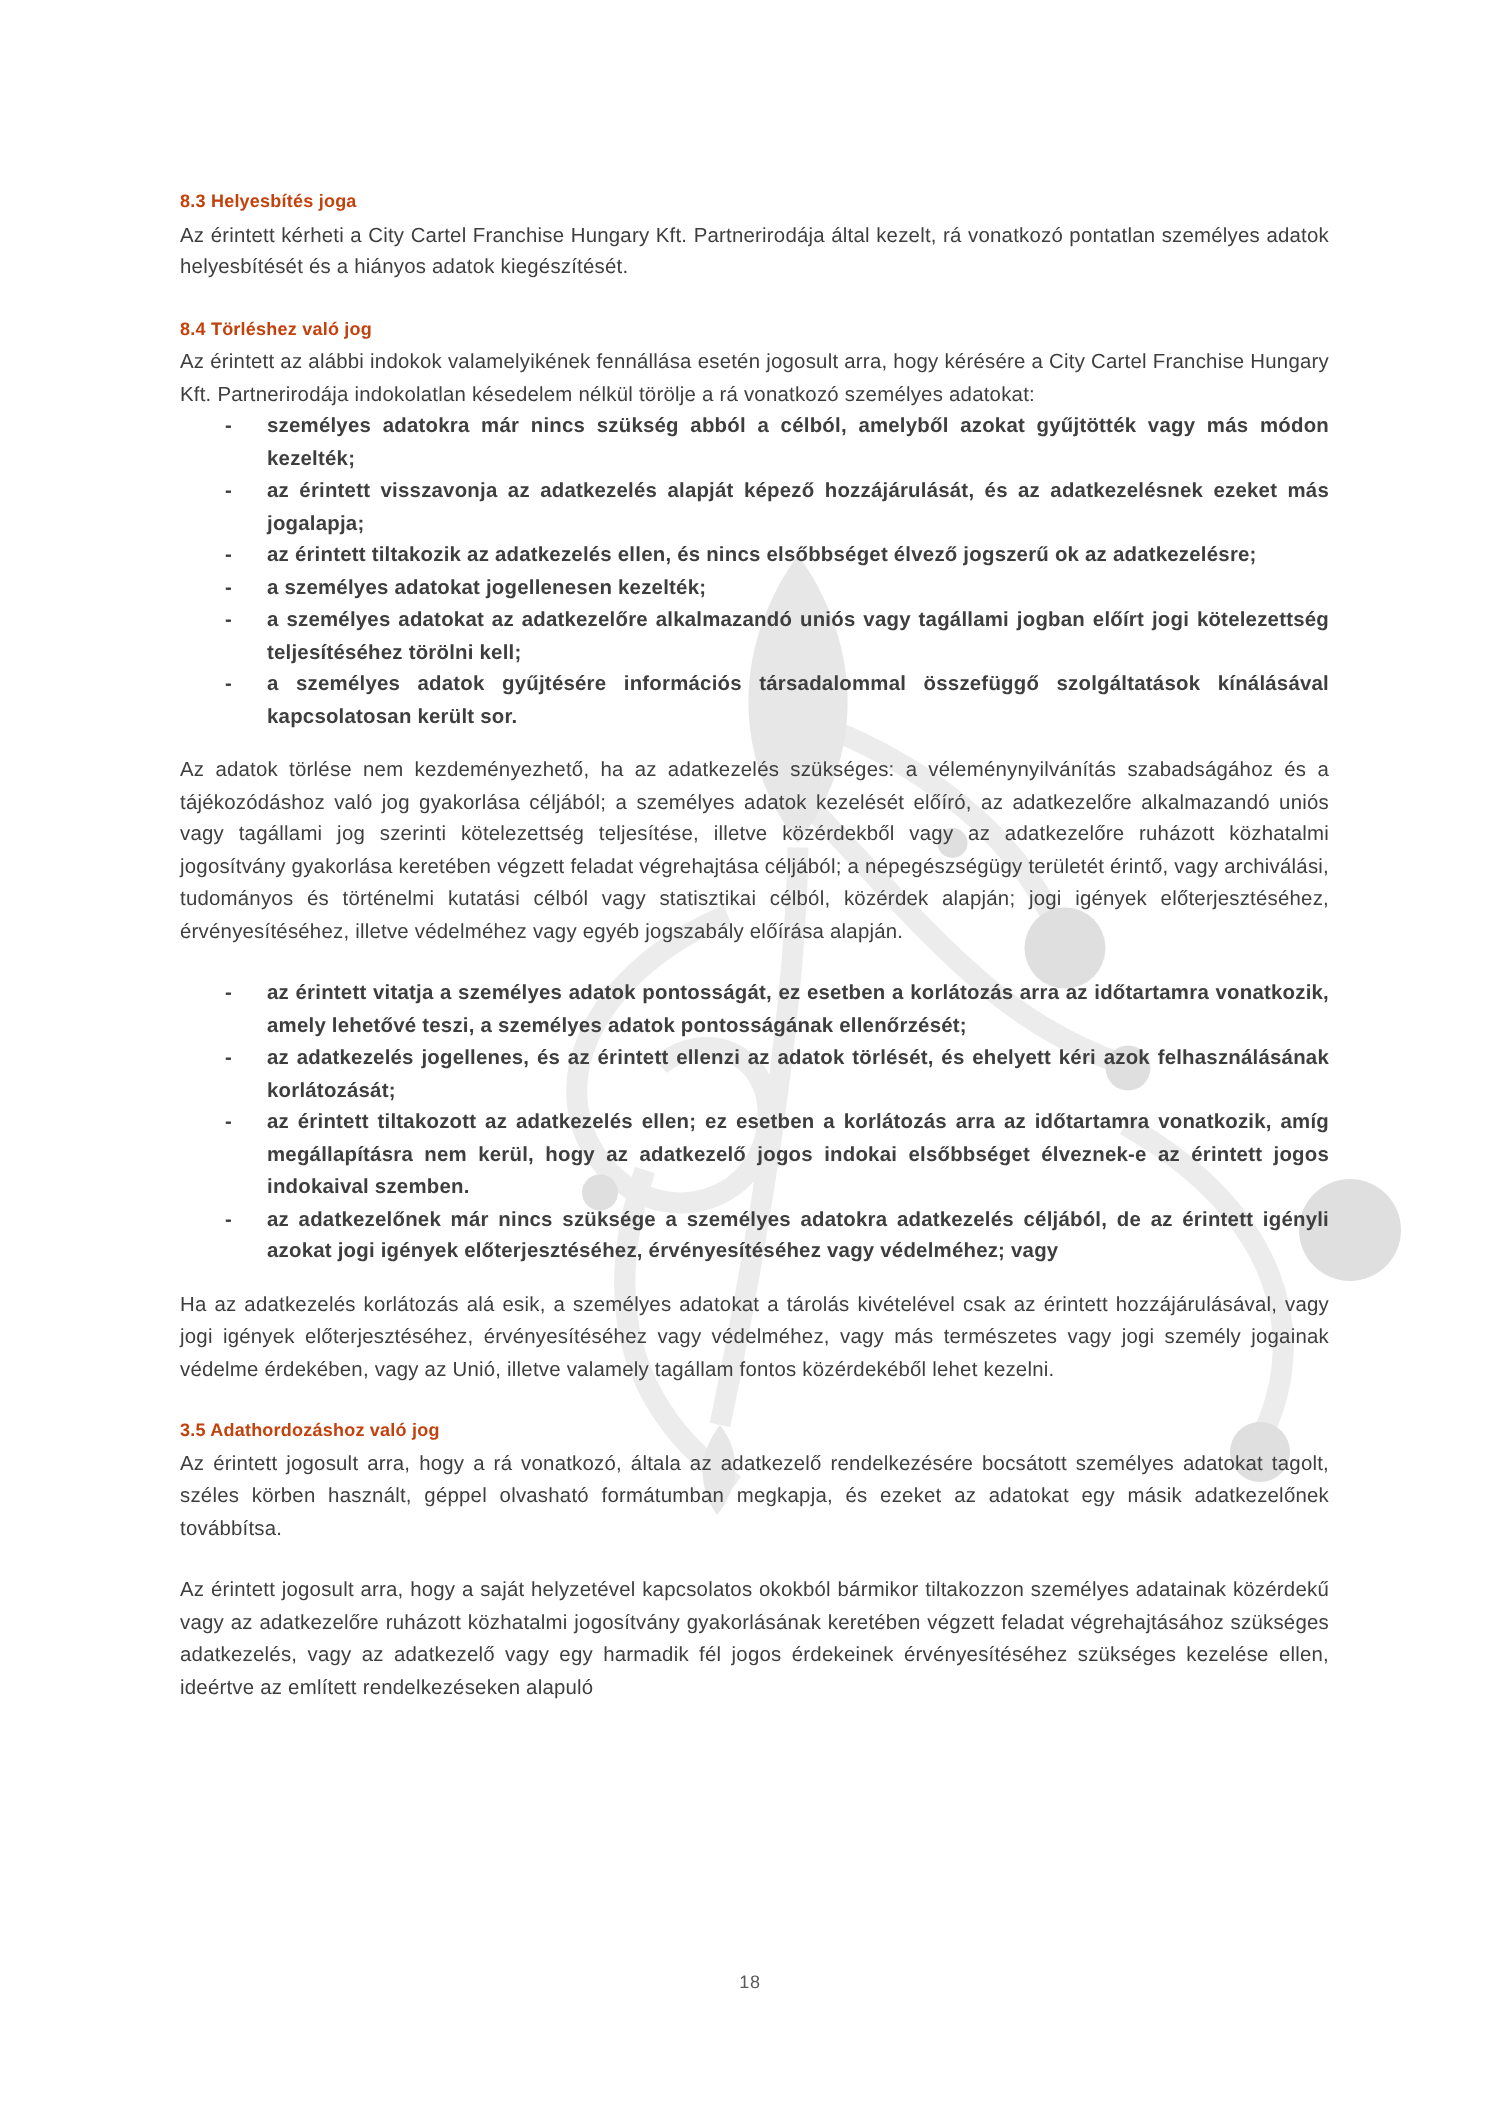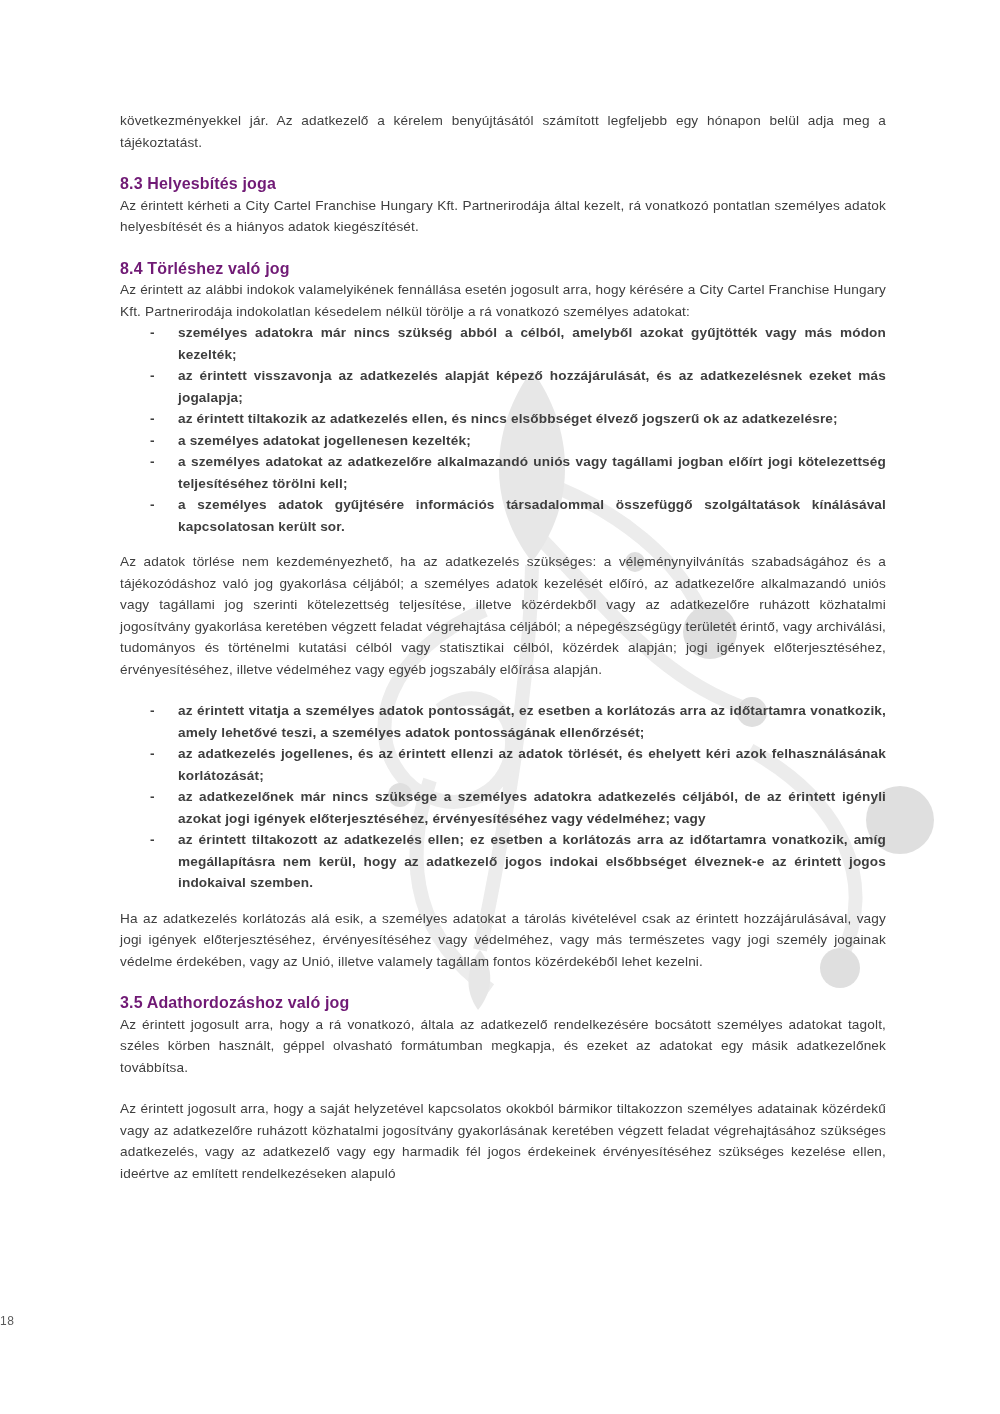--- a/index.html
+++ b/index.html
@@ -34,24 +34,24 @@
   p.block{
     margin:0 0 20px 0;
     text-align:justify;
   }
   p.tight{
     margin:0;
     text-align:justify;
   }
   h3.sec{
     margin:14px 0 0 0;
-    font-size:16px;
+    font-size:12px;
     line-height:21.5px;
     font-weight:700;
-    color:#701a75;
+    color:#c2410c;
   }
   ul.dash{
     list-style:none;
     margin:0 0 14px 0;
     padding:0;
   }
   ul.dash li{
     position:relative;
     padding-left:58px;
     text-align:justify;
@@ -61,21 +61,21 @@
     content:"-";
     position:absolute;
     left:30px;
     top:0;
   }
   .page-number{
     position:absolute;
     left:0;
     right:0;
     top:1314px;
-    text-align:left;
+    text-align:center;
     font-size:12px;
     color:#5a5a5a;
     letter-spacing:0.5px;
     z-index:1;
   }
 </style>
 </head>
 <body>
 
 <div class="page">
@@ -105,42 +105,41 @@
       <circle cx="472" cy="362" r="15"></circle>
       <circle cx="355" cy="212" r="10"></circle>
       <circle cx="620" cy="470" r="34"></circle>
       <circle cx="560" cy="618" r="20"></circle>
       <circle cx="120" cy="445" r="12"></circle>
     </g>
   </svg>
 
   <div class="content">
 
-    <p class="block">következményekkel jár. Az adatkezelő a kérelem benyújtásától számított legfeljebb egy hónapon belül adja meg a tájékoztatást.</p>
 
     <h3 class="sec">8.3 Helyesbítés joga</h3>
     <p class="block">Az érintett kérheti a City Cartel Franchise Hungary Kft. Partnerirodája által kezelt, rá vonatkozó pontatlan személyes adatok helyesbítését és a hiányos adatok kiegészítését.</p>
 
     <h3 class="sec">8.4  Törléshez való jog</h3>
     <p class="tight">Az érintett az alábbi indokok valamelyikének fennállása esetén jogosult arra, hogy kérésére a City Cartel Franchise Hungary Kft. Partnerirodája indokolatlan késedelem nélkül törölje a rá vonatkozó személyes adatokat:</p>
     <ul class="dash">
       <li>személyes adatokra  már nincs szükség abból  a célból, amelyből  azokat gyűjtötték  vagy más módon kezelték;</li>
       <li>az érintett visszavonja az adatkezelés alapját képező hozzájárulását, és az adatkezelésnek ezeket más jogalapja;</li>
       <li>az érintett tiltakozik az adatkezelés ellen, és nincs elsőbbséget élvező jogszerű ok az adatkezelésre;</li>
       <li>a személyes adatokat jogellenesen kezelték;</li>
       <li>a személyes adatokat az adatkezelőre alkalmazandó uniós vagy tagállami jogban előírt jogi kötelezettség teljesítéséhez törölni kell;</li>
       <li>a személyes adatok gyűjtésére információs társadalommal összefüggő szolgáltatások kínálásával kapcsolatosan került sor.</li>
     </ul>
     <p class="block">Az adatok törlése nem kezdeményezhető, ha az adatkezelés szükséges: a véleménynyilvánítás szabadságához és a tájékozódáshoz való jog gyakorlása céljából; a személyes adatok kezelését előíró, az adatkezelőre alkalmazandó uniós vagy tagállami jog szerinti kötelezettség teljesítése, illetve közérdekből vagy az adatkezelőre ruházott közhatalmi jogosítvány gyakorlása keretében végzett feladat végrehajtása céljából; a népegészségügy területét érintő, vagy archiválási, tudományos és történelmi kutatási célból vagy statisztikai célból, közérdek alapján;  jogi igények előterjesztéséhez, érvényesítéséhez, illetve védelméhez vagy egyéb jogszabály előírása alapján.</p>
 
     <ul class="dash">
       <li>az érintett vitatja a személyes adatok pontosságát, ez esetben a korlátozás arra az időtartamra vonatkozik, amely lehetővé teszi, a személyes adatok pontosságának ellenőrzését;</li>
       <li>az adatkezelés jogellenes, és az érintett ellenzi az adatok törlését, és ehelyett kéri azok felhasználásának korlátozását;</li>
+      <li>az érintett tiltakozott az adatkezelés ellen; ez esetben a korlátozás arra az időtartamra vonatkozik, amíg megállapításra nem kerül, hogy az adatkezelő jogos indokai elsőbbséget élveznek-e az érintett jogos indokaival szemben.</li>
       <li>az adatkezelőnek már nincs szüksége a személyes adatokra adatkezelés céljából, de az érintett igényli azokat jogi igények előterjesztéséhez, érvényesítéséhez vagy védelméhez; vagy</li>
-      <li>az érintett tiltakozott az adatkezelés ellen; ez esetben a korlátozás arra az időtartamra vonatkozik, amíg megállapításra nem kerül, hogy az adatkezelő jogos indokai elsőbbséget élveznek-e az érintett jogos indokaival szemben.</li>
     </ul>
     <p class="block">Ha az adatkezelés korlátozás alá esik, a személyes adatokat a tárolás kivételével csak az érintett hozzájárulásával, vagy jogi igények előterjesztéséhez, érvényesítéséhez vagy védelméhez, vagy más természetes vagy jogi személy jogainak védelme érdekében, vagy az Unió, illetve valamely tagállam fontos közérdekéből lehet kezelni.</p>
 
     <h3 class="sec">3.5 Adathordozáshoz való jog</h3>
     <p class="block">Az érintett jogosult arra, hogy a rá vonatkozó, általa az adatkezelő rendelkezésére bocsátott személyes adatokat tagolt, széles körben használt, géppel olvasható formátumban megkapja, és ezeket az adatokat egy másik adatkezelőnek továbbítsa.</p>
 
     <p class="block">Az érintett jogosult arra, hogy a saját helyzetével kapcsolatos okokból bármikor tiltakozzon személyes adatainak közérdekű vagy az adatkezelőre ruházott közhatalmi jogosítvány gyakorlásának keretében végzett feladat végrehajtásához szükséges adatkezelés, vagy az adatkezelő vagy egy harmadik fél jogos érdekeinek érvényesítéséhez szükséges kezelése ellen, ideértve az említett rendelkezéseken alapuló</p>
 
   </div>
 

